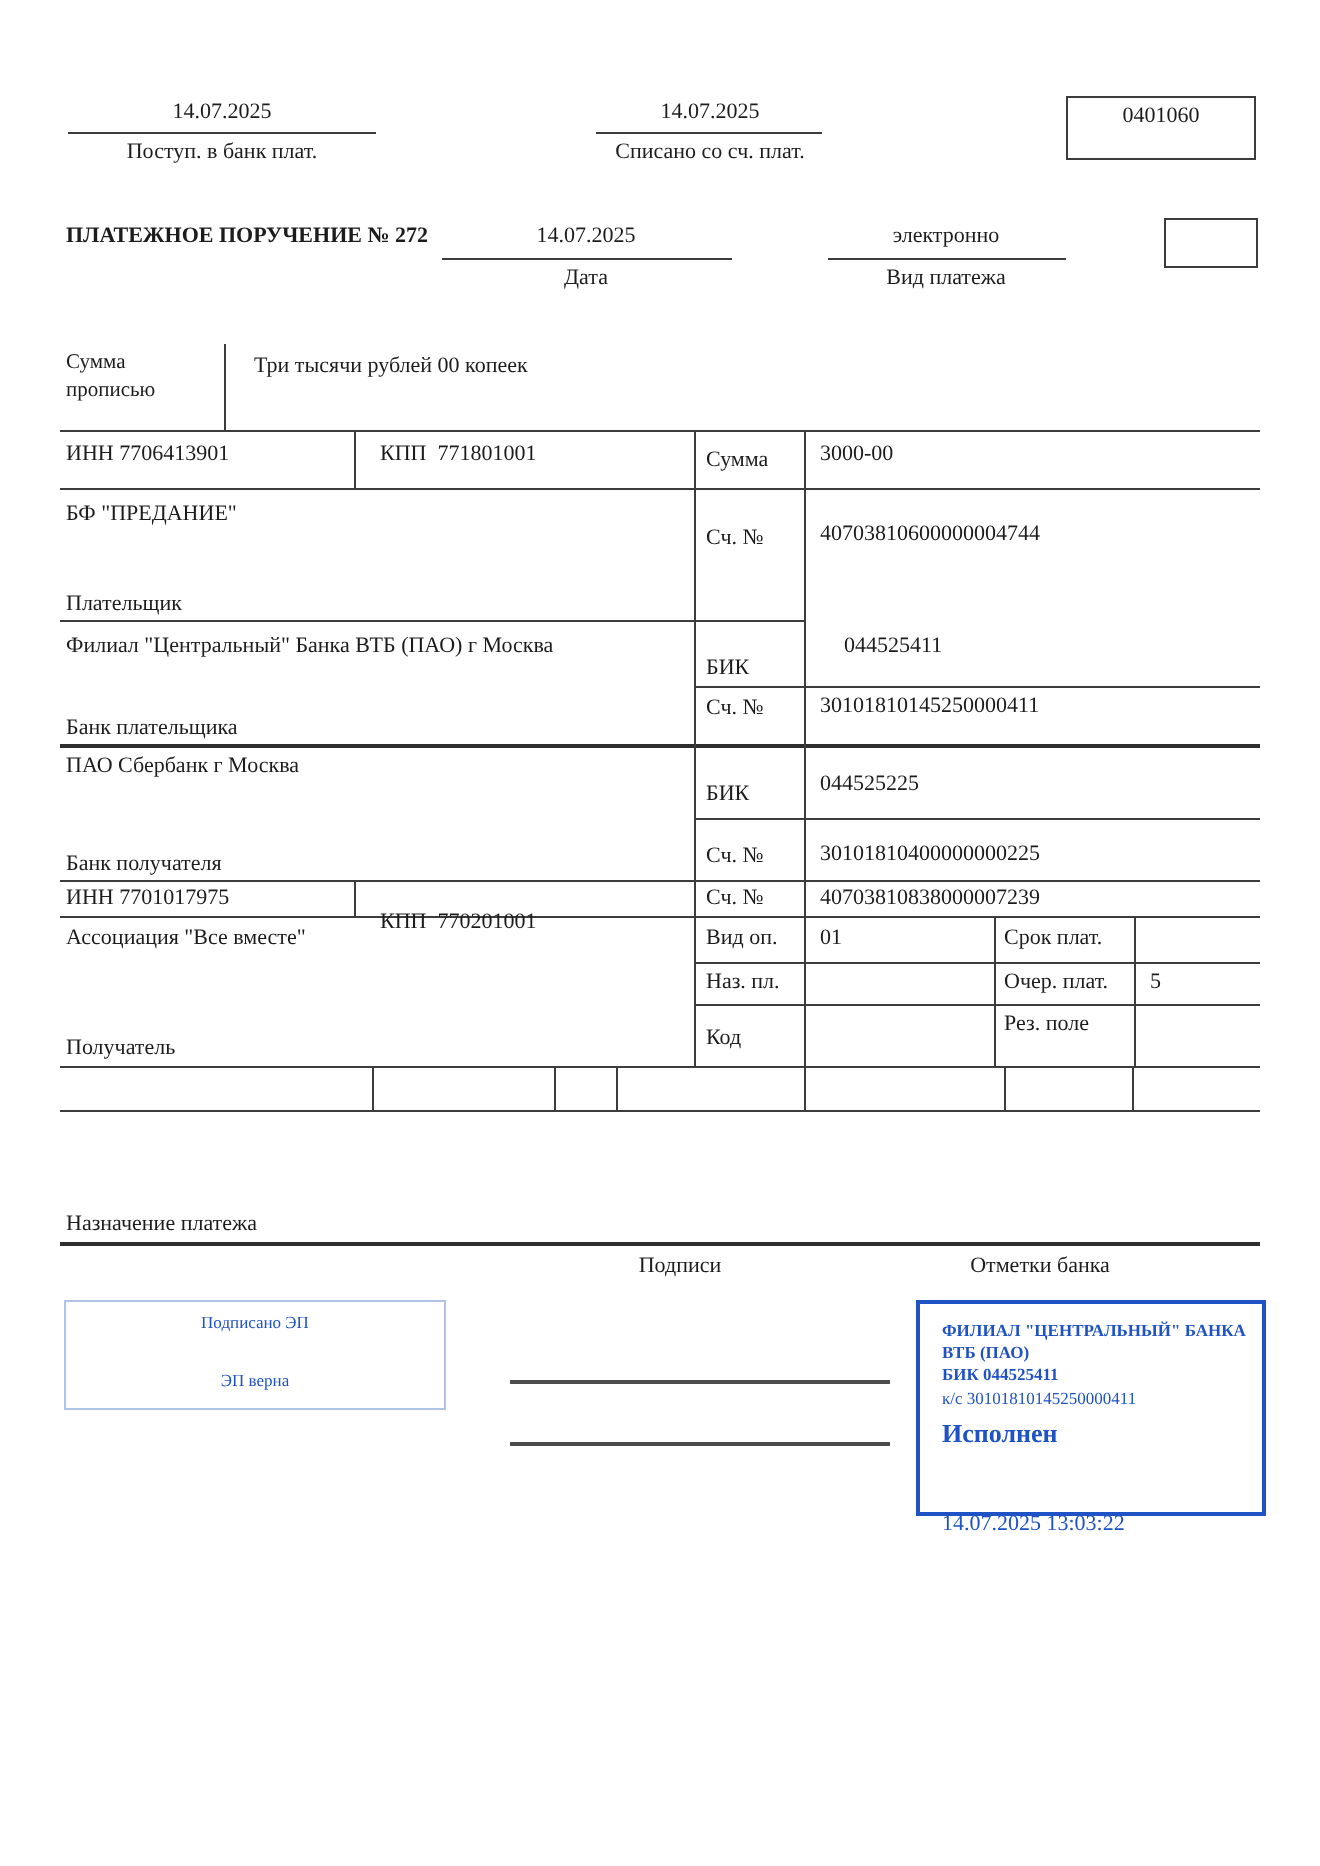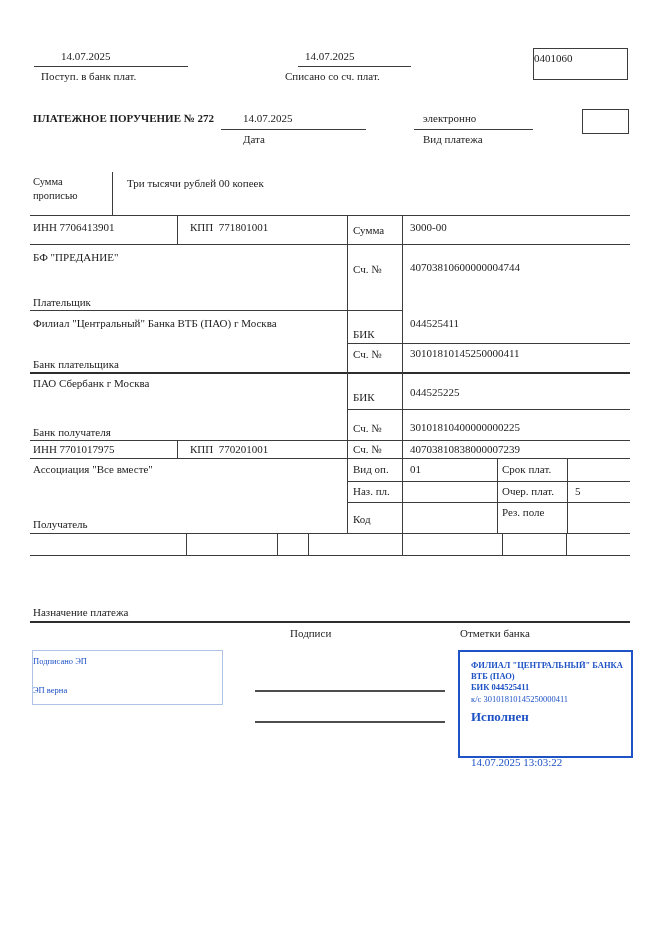--- a/index.html
+++ b/index.html
@@ -1,19 +1,19 @@
 <!DOCTYPE html>
 <html><head>
 <meta charset="utf-8">
 <style>
   html,body{margin:0;padding:0;background:#ffffff;}
   #page{position:relative;width:660px;height:933px;background:#ffffff;overflow:hidden;
         font-family:"Liberation Serif","DejaVu Serif",serif;}
   .t{position:absolute;font-size:11px;color:#1c1c1c;white-space:pre;line-height:1.15;}
-  .c{}
+  .c{text-align:center;}
   .b{font-weight:bold;}
   .sm{font-size:10.5px;}
   .hl{position:absolute;height:1px;background:#3c3c3c;}
   .vl{position:absolute;width:1px;background:#3c3c3c;}
   .thick{height:2px;background:#2e2e2e;}
   .box{position:absolute;border:1px solid #3c3c3c;box-sizing:border-box;}
   .blue{color:#1e52c5;}
   .sigbox{position:absolute;border:1px solid #aec3e6;box-sizing:border-box;}
   .stampbox{position:absolute;border:2px solid #1e52c5;box-sizing:border-box;}
   .sigline{position:absolute;height:2px;background:#4d4d4d;}
@@ -82,34 +82,34 @@
   <div class="t" style="left:353px;top:224px;">Сумма</div>
   <div class="t" style="left:410px;top:221px;">3000-00</div>
 
   <div class="t" style="left:33px;top:251px;">БФ "ПРЕДАНИЕ"</div>
   <div class="t" style="left:353px;top:263px;">Сч. №</div>
   <div class="t" style="left:410px;top:261px;">40703810600000004744</div>
   <div class="t" style="left:33px;top:296px;">Плательщик</div>
 
   <div class="t" style="left:33px;top:317px;">Филиал "Центральный" Банка ВТБ (ПАО) г Москва</div>
   <div class="t" style="left:353px;top:328px;">БИК</div>
-  <div class="t" style="left:410px;top:317px;">044525411</div>
+  <div class="t" style="left:422px;top:317px;">044525411</div>
   <div class="t" style="left:353px;top:348px;">Сч. №</div>
   <div class="t" style="left:410px;top:347px;">30101810145250000411</div>
   <div class="t" style="left:33px;top:358px;">Банк плательщика</div>
 
   <div class="t" style="left:33px;top:377px;">ПАО Сбербанк г Москва</div>
   <div class="t" style="left:353px;top:391px;">БИК</div>
   <div class="t" style="left:410px;top:386px;">044525225</div>
   <div class="t" style="left:353px;top:422px;">Сч. №</div>
   <div class="t" style="left:410px;top:421px;">30101810400000000225</div>
   <div class="t" style="left:33px;top:426px;">Банк получателя</div>
 
   <div class="t" style="left:33px;top:443px;">ИНН 7701017975</div>
-  <div class="t" style="left:190px;top:443px;text-align:center;">КПП  770201001</div>
+  <div class="t" style="left:190px;top:455px;text-align:center;">КПП  770201001</div>
   <div class="t" style="left:353px;top:443px;">Сч. №</div>
   <div class="t" style="left:410px;top:443px;">40703810838000007239</div>
 
   <div class="t" style="left:33px;top:463px;">Ассоциация "Все вместе"</div>
   <div class="t" style="left:353px;top:463px;">Вид оп.</div>
   <div class="t" style="left:410px;top:463px;">01</div>
   <div class="t" style="left:502px;top:463px;">Срок плат.</div>
   <div class="t" style="left:353px;top:485px;">Наз. пл.</div>
   <div class="t" style="left:502px;top:485px;">Очер. плат.</div>
   <div class="t" style="left:575px;top:485px;">5</div>

